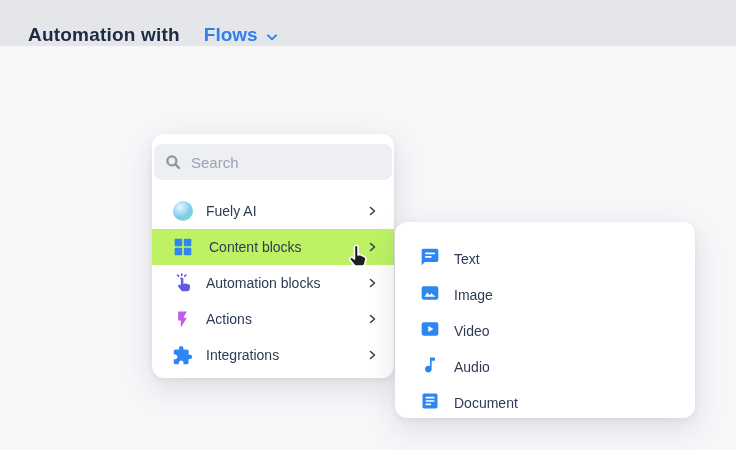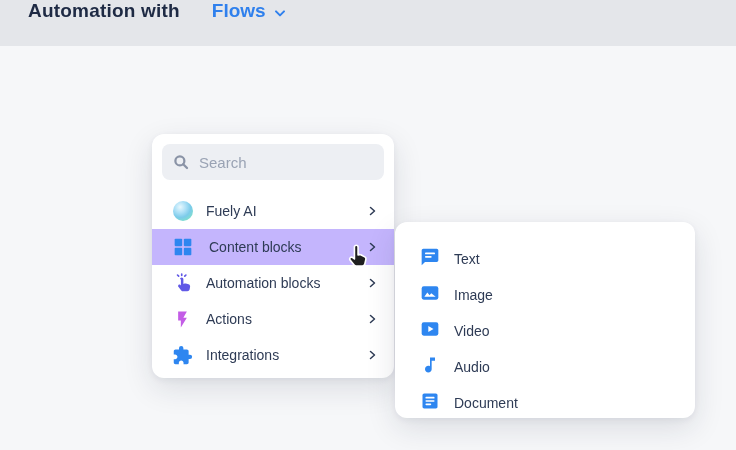--- a/index.html
+++ b/index.html
@@ -7,23 +7,22 @@
   body {
     font-family: "Liberation Sans", sans-serif;
     background: #f6f7f9;
     position: relative;
   }
   
   .header {
     height: 46px;
     background: #e4e6ea;
     display: flex;
-    align-items: flex-start;
+    align-items: flex-end;
     padding-left: 28px;
-    gap: 8px;
   }
   .header .title { font-size: 19px; font-weight: 700; color: #1e2a44; letter-spacing: .2px; }
   .header .flows-dd {
     display: flex; align-items: center; gap: 6px;
     margin-left: 24px; cursor: pointer;
   }
   .header .flows { font-size: 19px; font-weight: 700; color: #2f80ed; }
   .chev-down { display: inline-flex; margin-top: 3px; }
 
   
@@ -31,21 +30,21 @@
     position: absolute;
     background: #ffffff;
     border-radius: 12px;
     box-shadow: 0 10px 30px rgba(25, 35, 60, 0.12), 0 2px 6px rgba(25,35,60,0.06);
   }
   .picker-panel { left: 152px; top: 134px; width: 242px; height: 244px; padding: 10px 0 0 0; }
   .submenu-panel { left: 395px; top: 222px; width: 300px; height: 196px; padding: 9px 0; }
 
   
   .search-box {
-    margin: 0 10px;
+    margin: 0 2px;
     height: 36px;
     background: #edeff3;
     border-radius: 8px;
     display: flex;
     align-items: center;
     padding: 0 10px;
     gap: 9px;
   }
   .search-box input {
     border: none; outline: none; background: transparent;
@@ -57,21 +56,21 @@
   
   .menu-list { margin-top: 13px; }
   .menu-item {
     height: 36px;
     display: flex;
     align-items: center;
     padding: 0 16px 0 20px;
     gap: 13px;
     cursor: pointer;
   }
-  .menu-item.highlight { background: #c4b5fd; gap: 16px; }
+  .menu-item.highlight { background: #bef264; gap: 16px; }
   .mi-icon { width: 21px; height: 21px; display: inline-flex; align-items: center; justify-content: center; flex: 0 0 auto; }
   .mi-label { font-size: 14px; color: #2e3b55; flex: 1 1 auto; white-space: nowrap; }
   .mi-chevron { display: inline-flex; flex: 0 0 auto; }
 
   .orb {
     width: 20px; height: 20px; border-radius: 50%;
     background: radial-gradient(circle at 36% 30%, #e8f8fe 0%, #aadff6 32%, #7ccbea 55%, #7fe3c6 85%, #93ecd2 100%);
     display: inline-block;
   }
 

